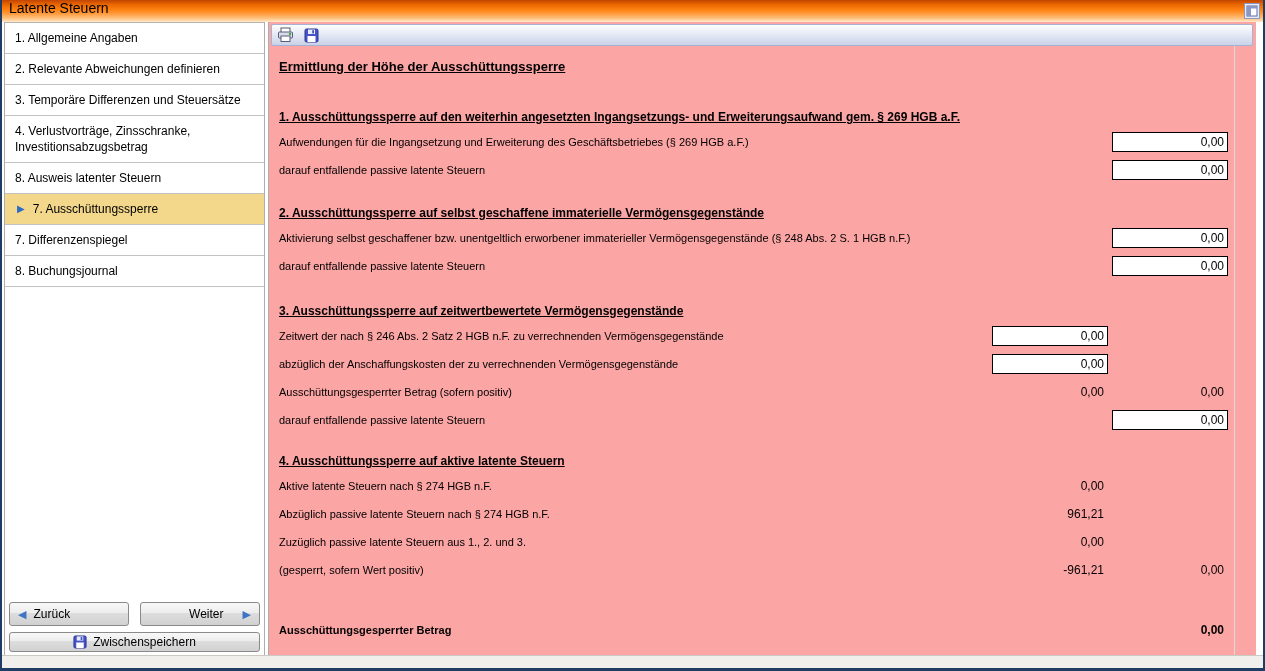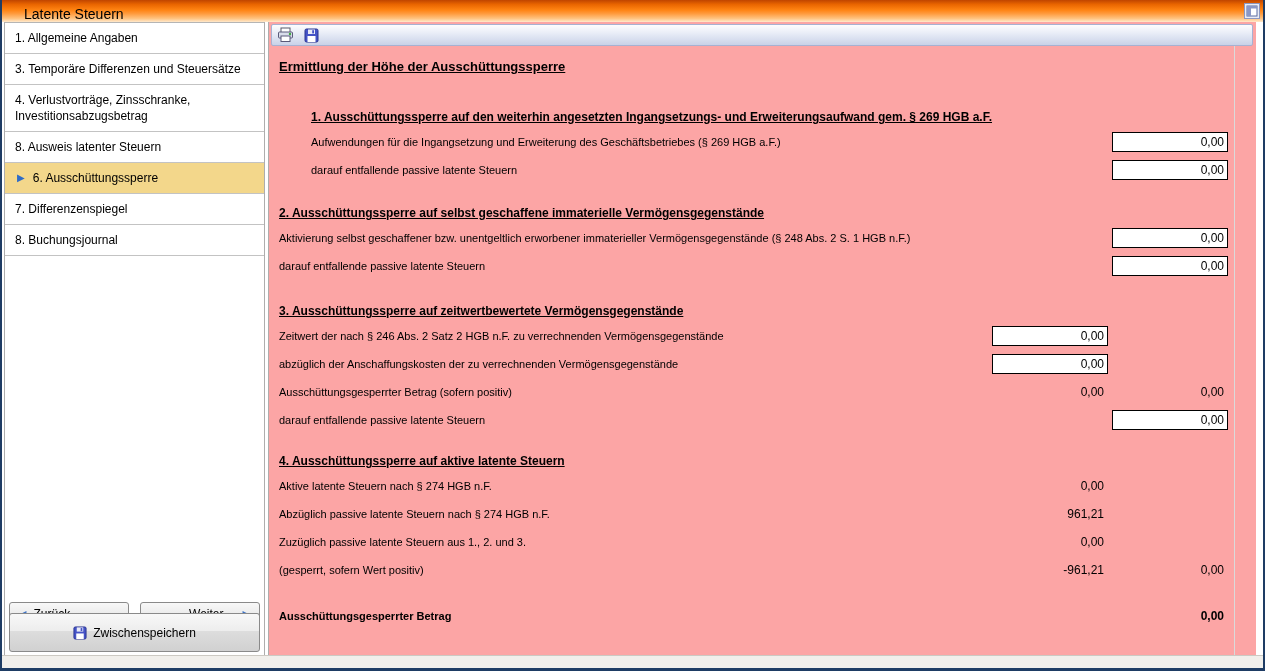--- a/index.html
+++ b/index.html
@@ -3,66 +3,66 @@
 <meta charset="utf-8">
 <style>
   * { margin:0; padding:0; box-sizing:border-box; }
   html,body { width:1265px; height:671px; background:#fff; font-family:"Liberation Sans", sans-serif; }
   .window { position:relative; width:1265px; height:671px; background:#fff;
             border-left:2px solid #1e3c64; border-right:2px solid #1e3c64; border-bottom:3px solid #1e3c64; overflow:hidden; }
 
   
   .titlebar { position:absolute; top:0; left:-2px; right:-2px; height:22px;
     background:linear-gradient(180deg,#c04500 0%,#e96500 20%,#ff8312 45%,#ff9b3e 62%,#ffc584 85%,#ffe9cd 100%);
-    display:flex; align-items:flex-end; padding-left:24px; }
+    display:flex; align-items:flex-start; padding-left:9px; }
   .titlebar .wtitle { font-size:14px; color:#000; }
   .win-ctrl { position:absolute; right:5px; top:3px; width:16px; height:16px; }
 
   
   .sidebar { position:absolute; left:2px; top:22px; width:261px; bottom:13px; background:#fff;
     border-left:1px solid #adadad; border-right:1px solid #adadad; }
   .nav { border-top:1px solid #b5b5b5; }
   .nav-item { display:flex; padding:7px 2px 7px 10px; border-bottom:1px solid #c3c3c3;
     font-size:12px; color:#000; line-height:16px; cursor:default; }
   .nav-item.nowrap { white-space:nowrap; overflow:hidden; }
   .nav-item.sel { background:#f3d78b; padding-left:12px; }
   .nav-item .arrow { color:#2e6bc6; font-size:10px; margin-right:8px; line-height:16px; }
 
   .btn { border:1px solid #8a8a8a; border-radius:3px; font-size:12px; color:#000;
     background:linear-gradient(180deg,#f8f8f8 0%,#ededed 45%,#dddddd 46%,#d1d1d1 100%);
     display:flex; align-items:center; cursor:default; }
   .btn-row { position:absolute; left:4px; right:4px; bottom:29px; height:24px; display:flex; gap:11px; }
   .btn-back { flex:1; justify-content:flex-start; padding:0 8px; gap:7px; }
   .btn-next { flex:1; justify-content:flex-end; padding:0 8px; gap:19px; }
-  .btn-save { position:absolute; left:4px; right:4px; bottom:3px; height:39px; justify-content:center; gap:6px; }
+  .btn-save { position:absolute; left:4px; right:4px; bottom:3px; height:20px; justify-content:center; gap:6px; }
   .barrow { color:#3f74c4; font-size:11px; }
 
   
   .main { position:absolute; left:266px; top:22px; right:7px; bottom:13px; background:#fca5a5; border-left:1px solid #adadad; }
   .toolbar { position:absolute; top:2px; left:2px; right:3px; height:22px;
     background:linear-gradient(180deg,#fdfdfe 0%,#e9edf7 40%,#c9d2e8 100%);
     border:1px solid #a7b1d2; border-radius:2px; display:flex; align-items:center; padding-left:5px; gap:9px; }
   .tool-ic { width:17px; height:17px; display:flex; align-items:center; justify-content:center; }
   .content-edge { position:absolute; top:24px; bottom:0; right:21px; width:1px; background:#dadada; }
 
   .content { position:absolute; top:24px; left:1px; right:0; bottom:0; padding:13px 0 0 9px; overflow:hidden; }
   .main-title { font-size:13px; font-weight:bold; text-decoration:underline; white-space:nowrap; }
   .sec-head { font-size:12px; font-weight:bold; text-decoration:underline; white-space:nowrap; height:16px; }
-  .sec1 { margin-top:36px;margin-left:32px; } .sec2 { margin-top:22px; } .sec3 { margin-top:24px; } .sec4 { margin-top:20px; }
+  .sec1 { margin-top:36px; } .sec2 { margin-top:22px; } .sec3 { margin-top:24px; } .sec4 { margin-top:20px; }
   .sec-rows { margin-top:2px; }
   .row { position:relative; height:28px; }
   .lbl { position:absolute; left:0; top:50%; transform:translateY(-50%); font-size:11px; white-space:nowrap; }
   .field { position:absolute; top:50%; transform:translateY(-50%); width:116px; height:20px;
     border:1px solid #000; background:#fff; font-size:12px; text-align:right; padding:0 3px;
     font-family:"Liberation Sans", sans-serif; }
   .field.col1 { right:148px; } .field.col2 { right:28px; }
   .sval { position:absolute; top:50%; transform:translateY(-50%); width:116px; text-align:right;
     font-size:12px; padding-right:4px; }
   .sval.col1 { right:148px; } .sval.col2 { right:28px; }
-  .total-row { position:relative; height:28px; margin-top:18px; }
+  .total-row { position:relative; height:28px; margin-top:32px; }
   .total-row .lbl, .total-row .sval { font-weight:bold; }
 
   .bottomstrip { position:absolute; left:0; right:0; bottom:0; height:13px; background:#f1efeb; border-top:1px solid #ccc9c2; }
 </style>
 </head>
 <body>
 
 <div class="window">
 
   <div class="titlebar">
@@ -75,31 +75,34 @@
       <rect x="3" y="3" width="10" height="2.5" fill="#8a97c6"></rect>
     </svg>
   </div>
 
   <div class="sidebar">
     <div class="nav">
       <div class="nav-item nowrap">
         <span>1. Allgemeine Angaben</span>
       </div>
       <div class="nav-item nowrap">
+        <span>2. Relevante Abweichungen definieren</span>
+      </div>
+      <div class="nav-item nowrap">
         <span>3. Temporäre Differenzen und Steuersätze</span>
       </div>
       <div class="nav-item">
         <span>4. Verlustvorträge, Zinsschranke, Investitionsabzugsbetrag</span>
       </div>
       <div class="nav-item nowrap">
         <span>8. Ausweis latenter Steuern</span>
       </div>
       <div class="nav-item nowrap sel">
         <span class="arrow">▶</span>
-        <span>6. Ausschüttungssperre</span>
+        <span>7. Ausschüttungssperre</span>
       </div>
       <div class="nav-item nowrap">
         <span>7. Differenzenspiegel</span>
       </div>
       <div class="nav-item nowrap">
         <span>8. Buchungsjournal</span>
       </div>
     </div>
 
     <div class="btn-row">

